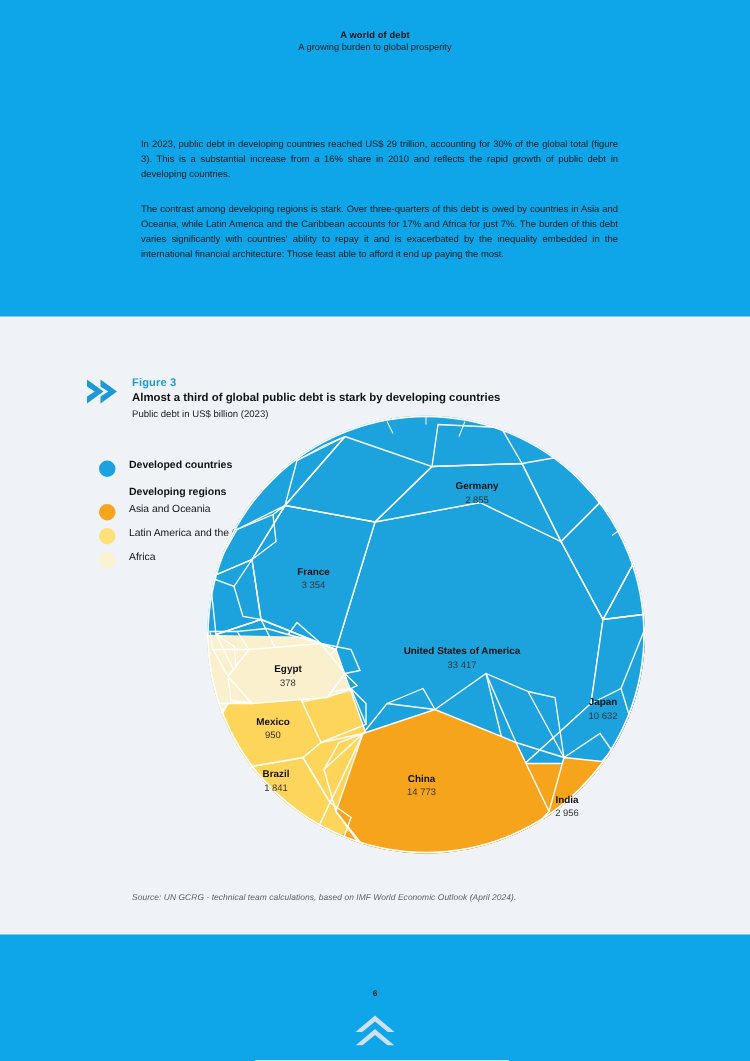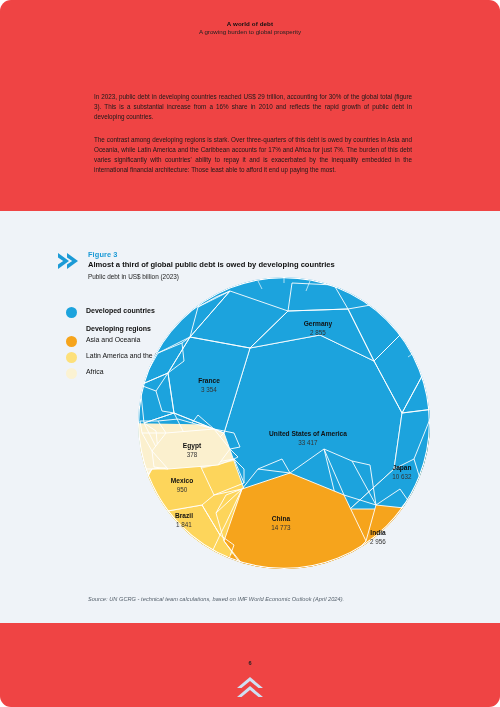--- a/index.html
+++ b/index.html
@@ -13,22 +13,21 @@
     position: relative;
     overflow: hidden;
     font-family: "Liberation Sans", sans-serif;
     color: #1c1c1c;
     -webkit-font-smoothing: antialiased;
   }
 
   .page {
     position: absolute;
     inset: 0;
-    background: #ef4444;
-    border-radius: 11px;
+    background: #0ea5e9;
   }
 
   
   .doc-header {
     position: absolute;
     top: 20px;
     left: 0;
     right: 0;
     text-align: center;
     line-height: 1.35;
@@ -200,21 +199,21 @@
 
   <div class="figure-panel">
 
     <svg class="fig-arrow" viewBox="0 0 24 18">
       <path d="M2 1 L13 9 L2 17 L2 12.4 L7.2 9 L2 5.6 Z" fill="#1B9AD6"></path>
       <path d="M11 1 L22 9 L11 17 L11 12.4 L16.2 9 L11 5.6 Z" fill="#1B9AD6"></path>
     </svg>
 
     <div class="fig-head">
       <div class="fig-number">Figure 3</div>
-      <div class="fig-title">Almost a third of global public debt is owed by developing countries</div>
+      <div class="fig-title">Almost a third of global public debt is stark by developing countries</div>
       <div class="fig-sub">Public debt in US$ billion (2023)</div>
     </div>
 
     <div class="legend">
       <div class="legend-row">
         <span class="legend-dot" style="background:#1CA3DD"></span>
         <span class="legend-label bold">Developed countries</span>
       </div>
 
       <div class="legend-group-title">Developing regions</div>

